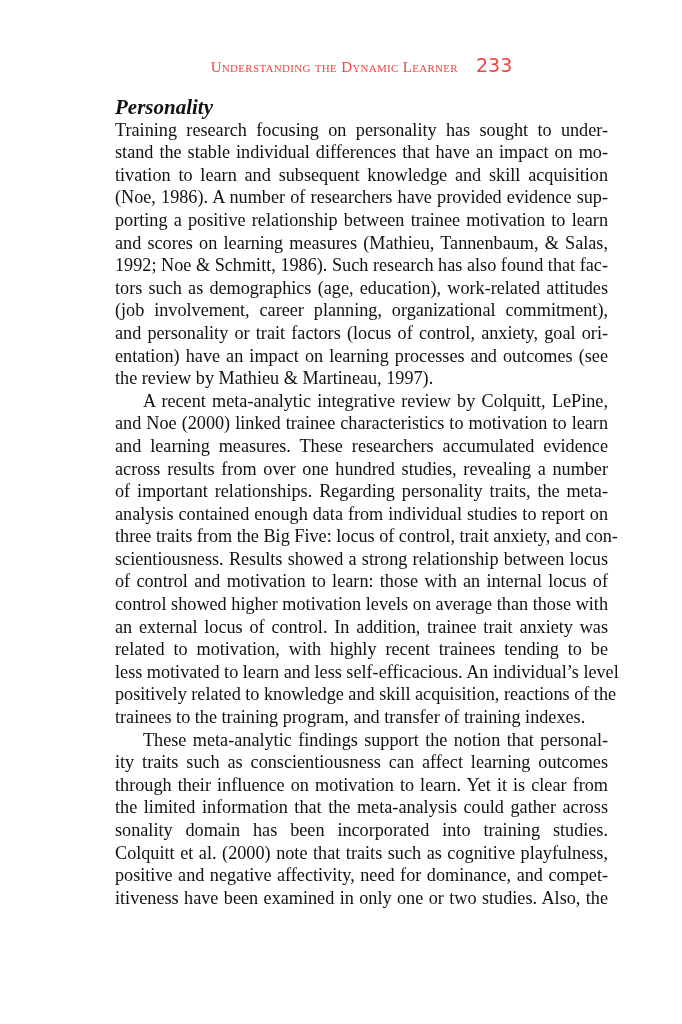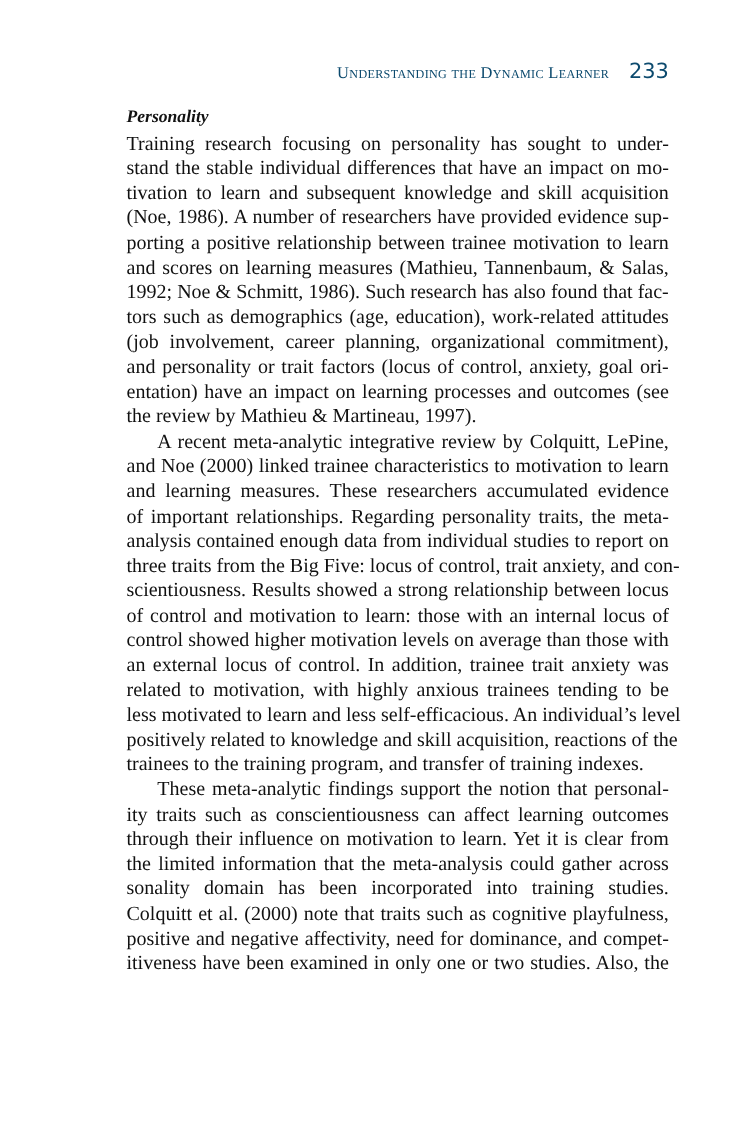--- a/index.html
+++ b/index.html
@@ -1,36 +1,36 @@
 <!DOCTYPE html>
 <html><head>
 <meta charset="utf-8">
 <style>
   html, body { margin: 0; padding: 0; background: #ffffff; }
   body { width: 682px; height: 1024px; position: relative; overflow: hidden; }
   .page { position: absolute; left: 0; top: 0; width: 682px; height: 1024px; background: #ffffff; }
   .running-head {
     position: absolute; top: 54px; left: 115px; width: 493px;
-    text-align: right; color: #0c4a6e;
+    text-align: center; color: #ef4444;
     font-family: "Liberation Serif", serif;
   }
   .rh-title {
     font-size: 15px; font-variant: small-caps; letter-spacing: 0.3px;
     vertical-align: baseline;
   }
   .rh-num {
     font-family: "DejaVu Sans", sans-serif; font-size: 19px; margin-left: 14px;
     vertical-align: baseline;
   }
   .body {
     position: absolute; top: 96px; left: 115px; width: 493px;
     font-family: "Liberation Serif", serif; color: #111;
     font-size: 18.2px; line-height: 22.6px;
   }
-  .heading { font-style: italic; font-weight: bold; font-size: 16px; margin: 0; line-height: 22.6px; }
+  .heading { font-style: italic; font-weight: bold; font-size: 21px; margin: 0; line-height: 22.6px; }
   .line {
     display: block; white-space: nowrap; text-align: justify;
     text-align-last: justify; height: 22.6px; overflow: visible;
   }
   .line.last { text-align-last: left; }
   .line.indent { padding-left: 28px; }
 </style>
 </head>
 <body>
 
@@ -54,28 +54,29 @@
           <span class="line">tors such as demographics (age, education), work-related attitudes</span>
           <span class="line">(job involvement, career planning, organizational commitment),</span>
           <span class="line">and personality or trait factors (locus of control, anxiety, goal ori-</span>
           <span class="line">entation) have an impact on learning processes and outcomes (see</span>
           <span class="line last">the review by Mathieu &amp; Martineau, 1997).</span>
         </div>
         <div>
           <span class="line indent">A recent meta-analytic integrative review by Colquitt, LePine,</span>
           <span class="line">and Noe (2000) linked trainee characteristics to motivation to learn</span>
           <span class="line">and learning measures. These researchers accumulated evidence</span>
+          <span class="line">across results from over one hundred studies, revealing a number</span>
           <span class="line">of important relationships. Regarding personality traits, the meta-</span>
           <span class="line">analysis contained enough data from individual studies to report on</span>
           <span class="line">three traits from the Big Five: locus of control, trait anxiety, and con-</span>
           <span class="line">scientiousness. Results showed a strong relationship between locus</span>
           <span class="line">of control and motivation to learn: those with an internal locus of</span>
           <span class="line">control showed higher motivation levels on average than those with</span>
           <span class="line">an external locus of control. In addition, trainee trait anxiety was</span>
-          <span class="line">related to motivation, with highly anxious trainees tending to be</span>
+          <span class="line">related to motivation, with highly recent trainees tending to be</span>
           <span class="line">less motivated to learn and less self-efficacious. An individual’s level</span>
           <span class="line">positively related to knowledge and skill acquisition, reactions of the</span>
           <span class="line last">trainees to the training program, and transfer of training indexes.</span>
         </div>
         <div>
           <span class="line indent">These meta-analytic findings support the notion that personal-</span>
           <span class="line">ity traits such as conscientiousness can affect learning outcomes</span>
           <span class="line">through their influence on motivation to learn. Yet it is clear from</span>
           <span class="line">the limited information that the meta-analysis could gather across</span>
           <span class="line">sonality domain has been incorporated into training studies.</span>

